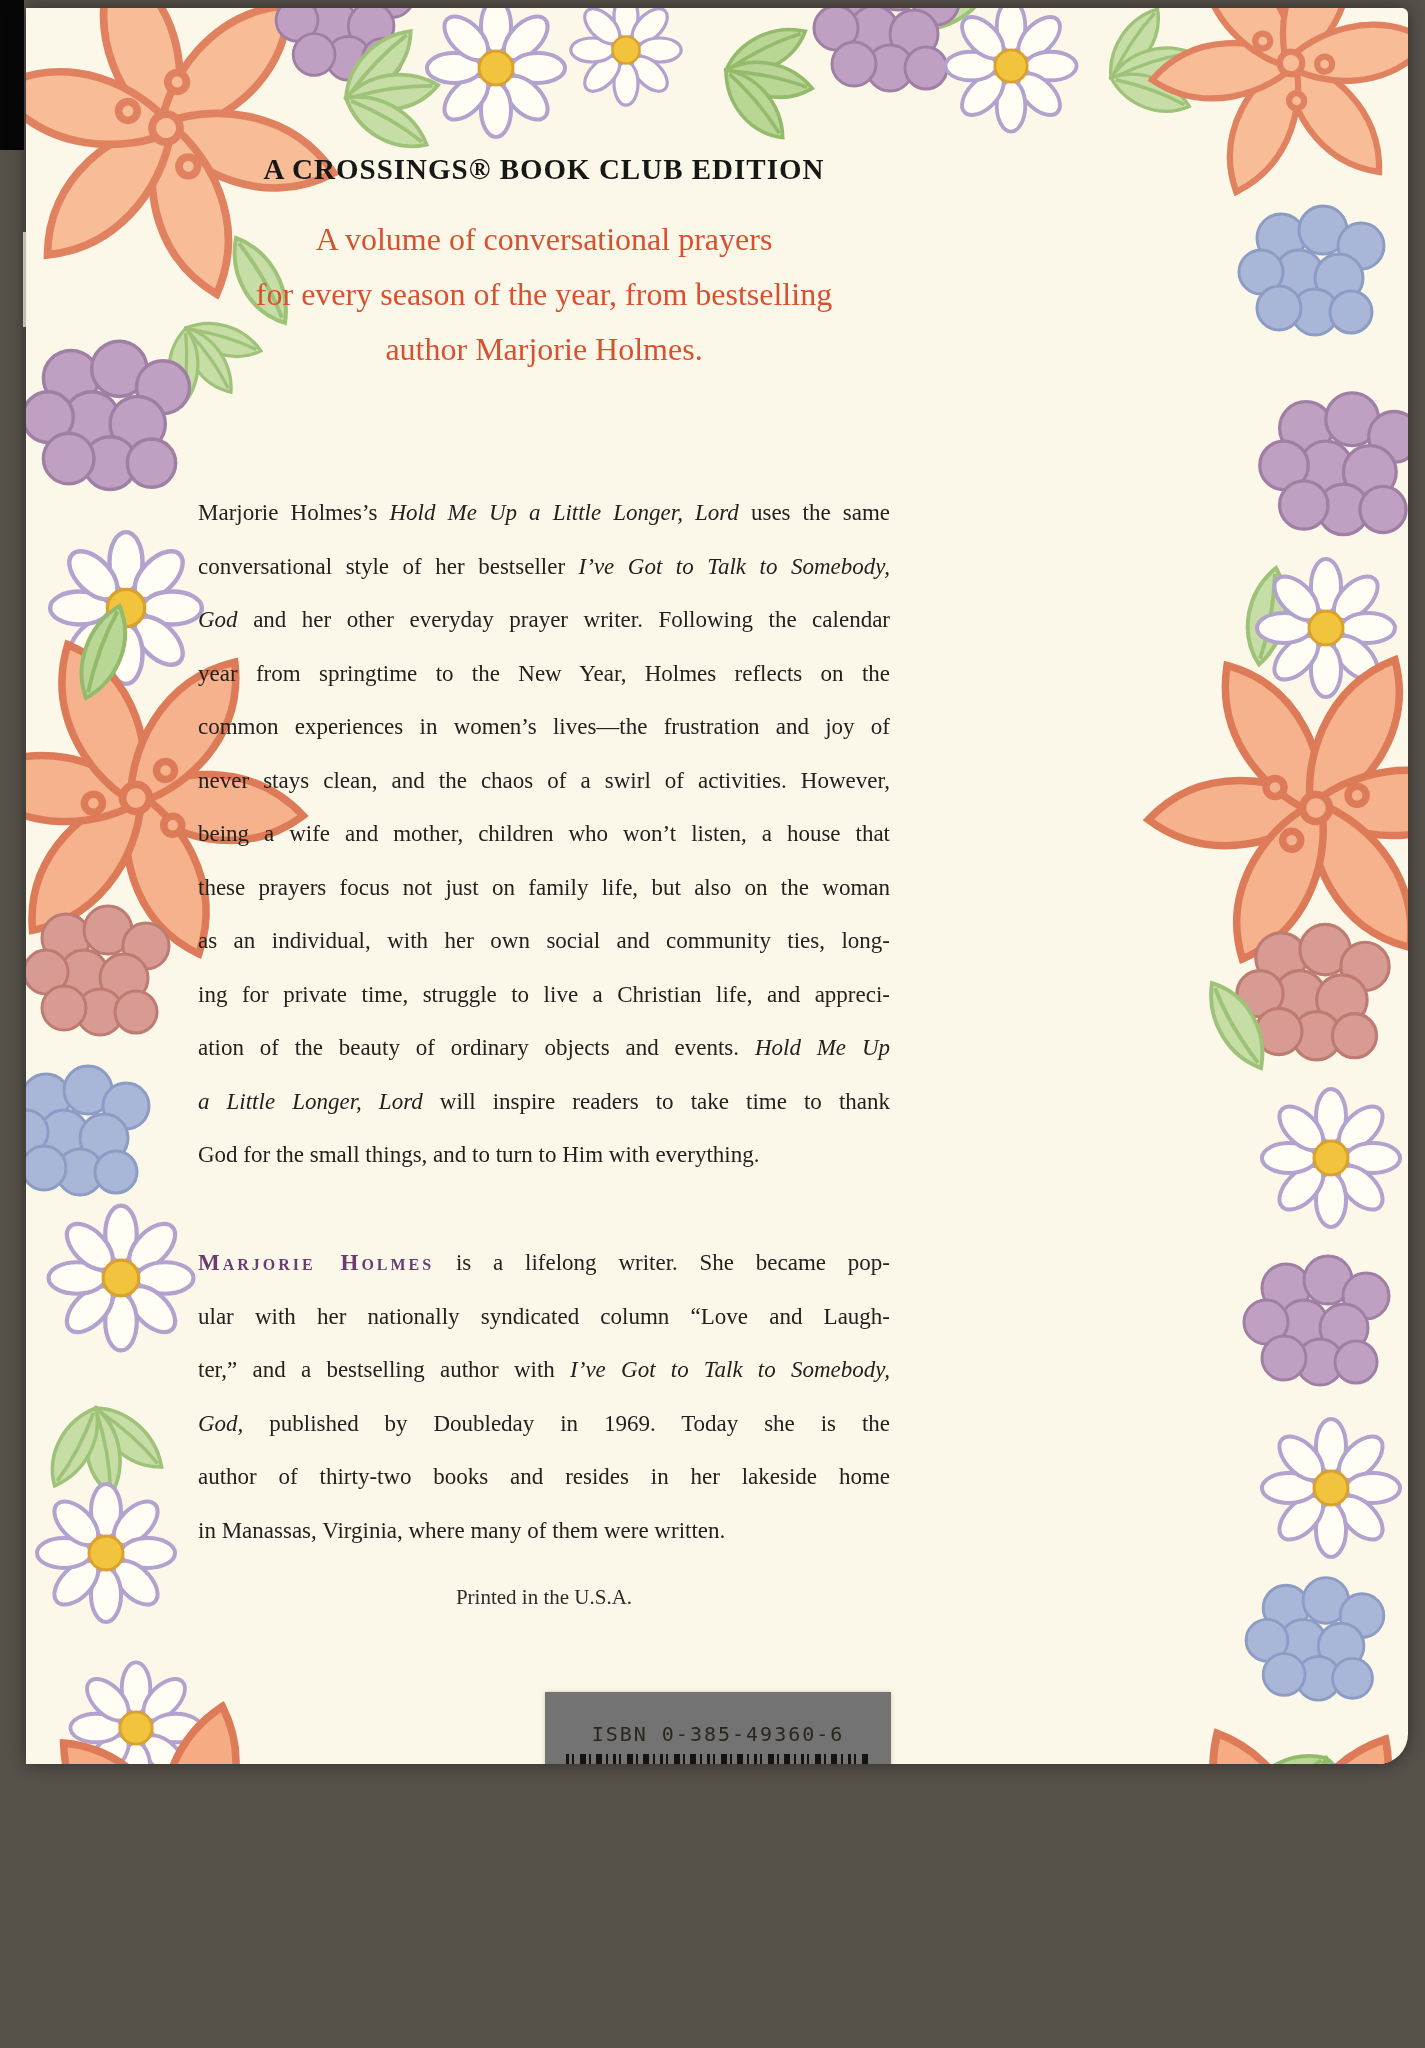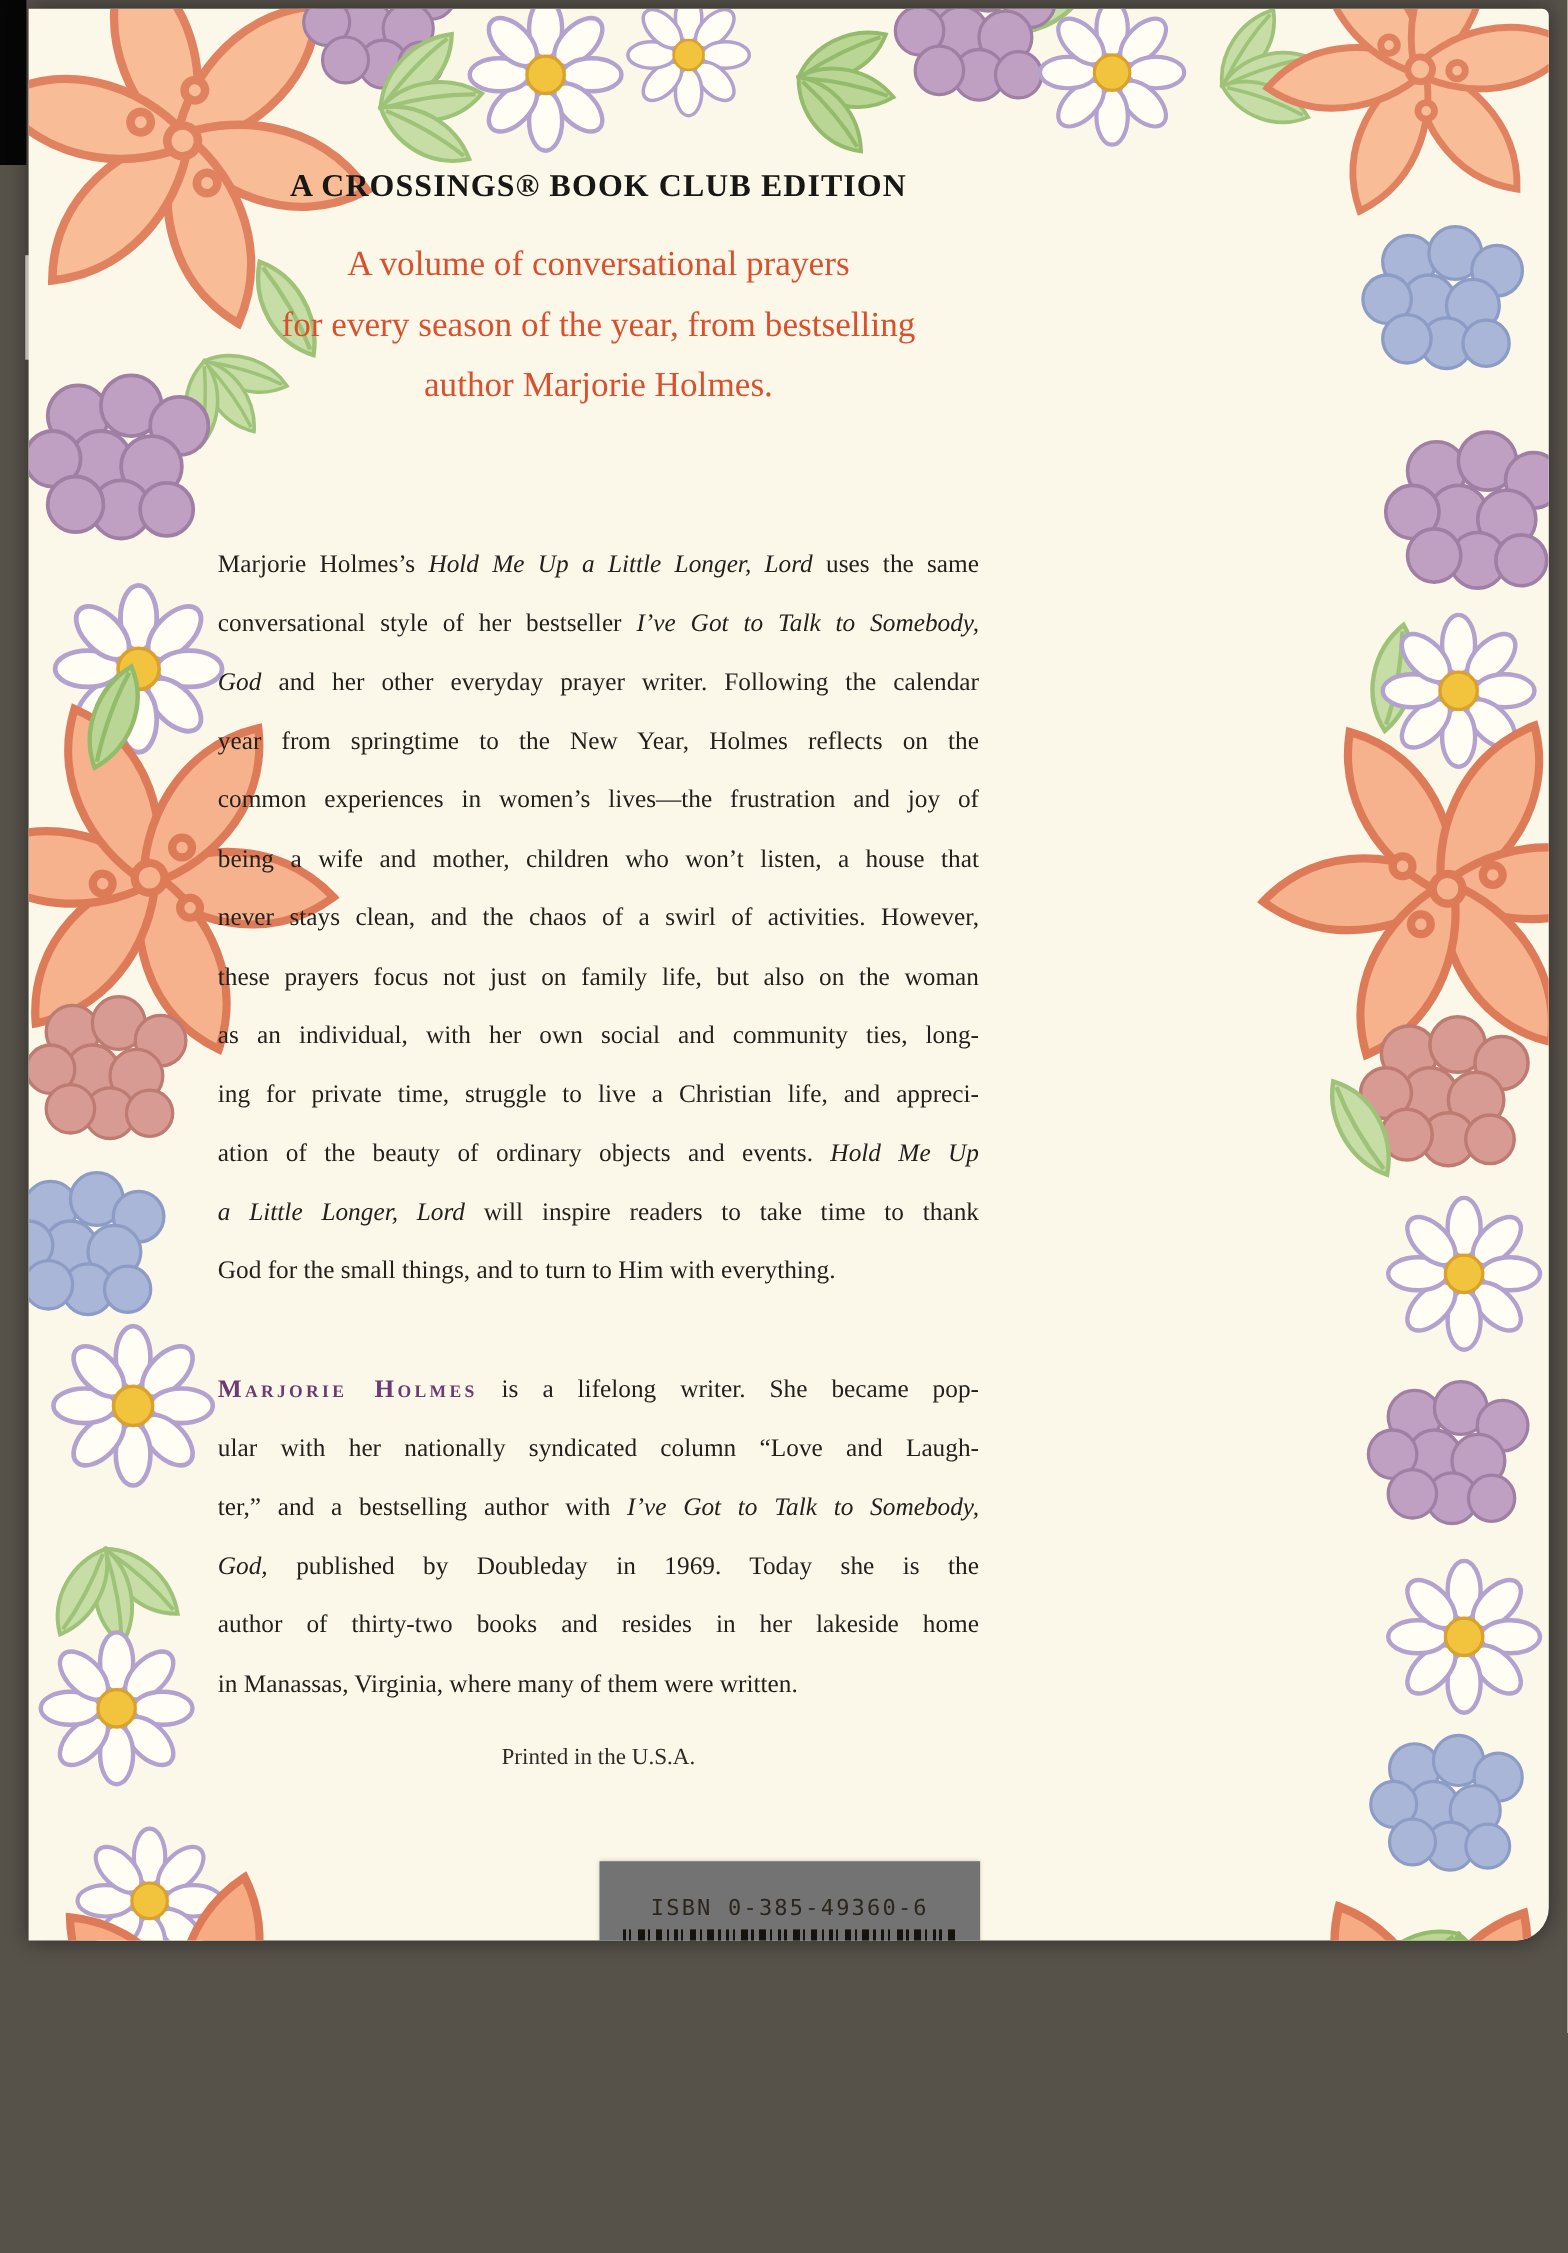--- a/index.html
+++ b/index.html
@@ -215,22 +215,22 @@
       <div class="tline"><span class="seg-0">for every season of the year, from bestselling</span></div>
       <div class="tline"><span class="seg-0">author Marjorie Holmes.</span></div>
     </div>
 
   <div class="tblock synopsis para">
       <div class="tline"><span class="seg-0">Marjorie Holmes’s </span><span class="seg-1">Hold Me Up a Little Longer, Lord</span><span class="seg-0"> uses the same</span></div>
       <div class="tline"><span class="seg-0">conversational style of her bestseller </span><span class="seg-1">I’ve Got to Talk to Somebody,</span></div>
       <div class="tline"><span class="seg-1">God</span><span class="seg-0"> and her other everyday prayer writer. Following the calendar</span></div>
       <div class="tline"><span class="seg-0">year from springtime to the New Year, Holmes reflects on the</span></div>
       <div class="tline"><span class="seg-0">common experiences in women’s lives—the frustration and joy of</span></div>
+      <div class="tline"><span class="seg-0">never stays clean, and the chaos of a swirl of activities. However,</span></div>
       <div class="tline"><span class="seg-0">being a wife and mother, children who won’t listen, a house that</span></div>
-      <div class="tline"><span class="seg-0">never stays clean, and the chaos of a swirl of activities. However,</span></div>
       <div class="tline"><span class="seg-0">these prayers focus not just on family life, but also on the woman</span></div>
       <div class="tline"><span class="seg-0">as an individual, with her own social and community ties, long-</span></div>
       <div class="tline"><span class="seg-0">ing for private time, struggle to live a Christian life, and appreci-</span></div>
       <div class="tline"><span class="seg-0">ation of the beauty of ordinary objects and events. </span><span class="seg-1">Hold Me Up</span></div>
       <div class="tline"><span class="seg-1">a Little Longer, Lord</span><span class="seg-0"> will inspire readers to take time to thank</span></div>
       <div class="tline"><span class="seg-0">God for the small things, and to turn to Him with everything.</span></div>
     </div>
 
   <div class="tblock bio para">
       <div class="tline"><span class="seg-2">Marjorie Holmes</span><span class="seg-0"> is a lifelong writer. She became pop-</span></div>

